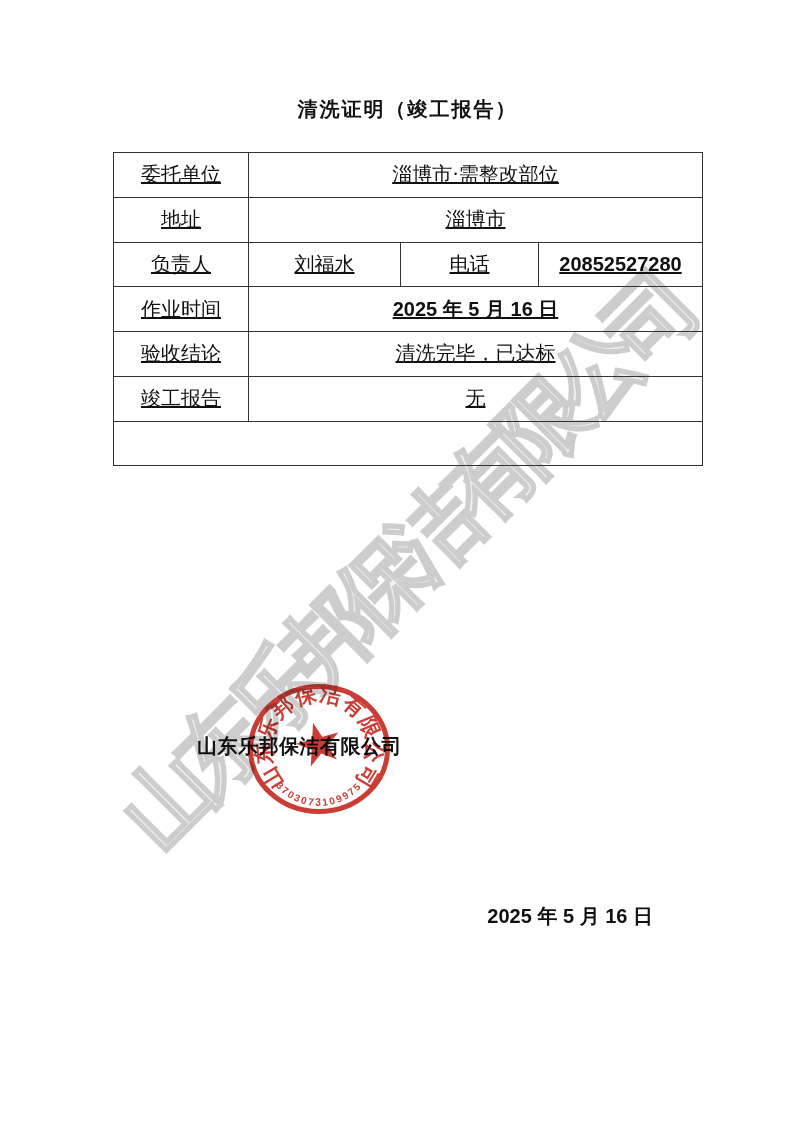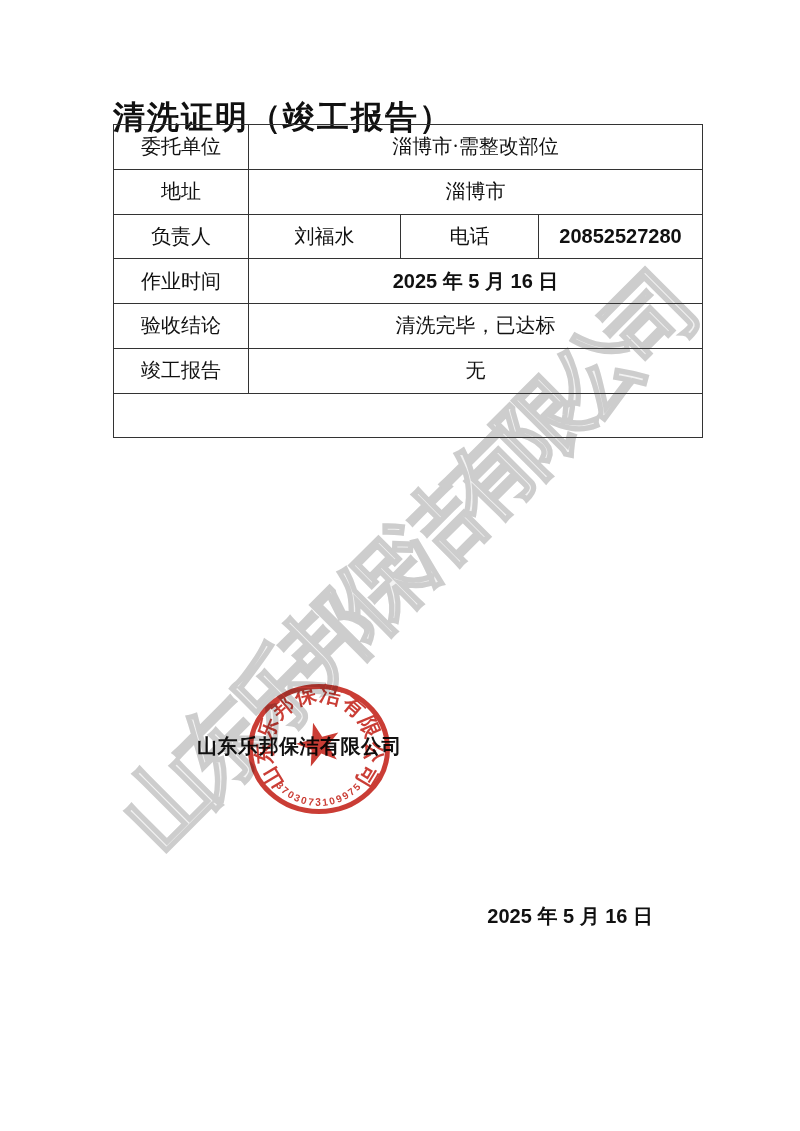--- a/index.html
+++ b/index.html
@@ -22,33 +22,34 @@
     font-size: 88px;
     letter-spacing: -12px;
     color: #f2f2f2;
     -webkit-text-stroke: 2.5px #cdcdcd;
     z-index: 0;
   }
   .title {
     position: absolute;
     left: 113px; top: 96px; width: 589px;
     margin: 0;
-    text-align: left;
-    font-size: 32px;
+    text-align: center;
+    font-size: 20px;
     font-weight: 600;
     letter-spacing: 2px;
     z-index: 1;
   }
   table.form {
     position: absolute;
-    left: 113px; top: 124px;
+    left: 113px; top: 152px;
     width: 589px;
     border-collapse: collapse;
     table-layout: fixed;
     z-index: 1;
+    text-decoration: underline;
   }
   table.form col.c1 { width:135px; }
   table.form col.c2 { width:152px; }
   table.form col.c3 { width:138px; }
   table.form col.c4 { width:164px; }
   table.form td {
     border: 1.5px solid #333;
     height: 43.75px;
     text-align: center;
     vertical-align: middle;

